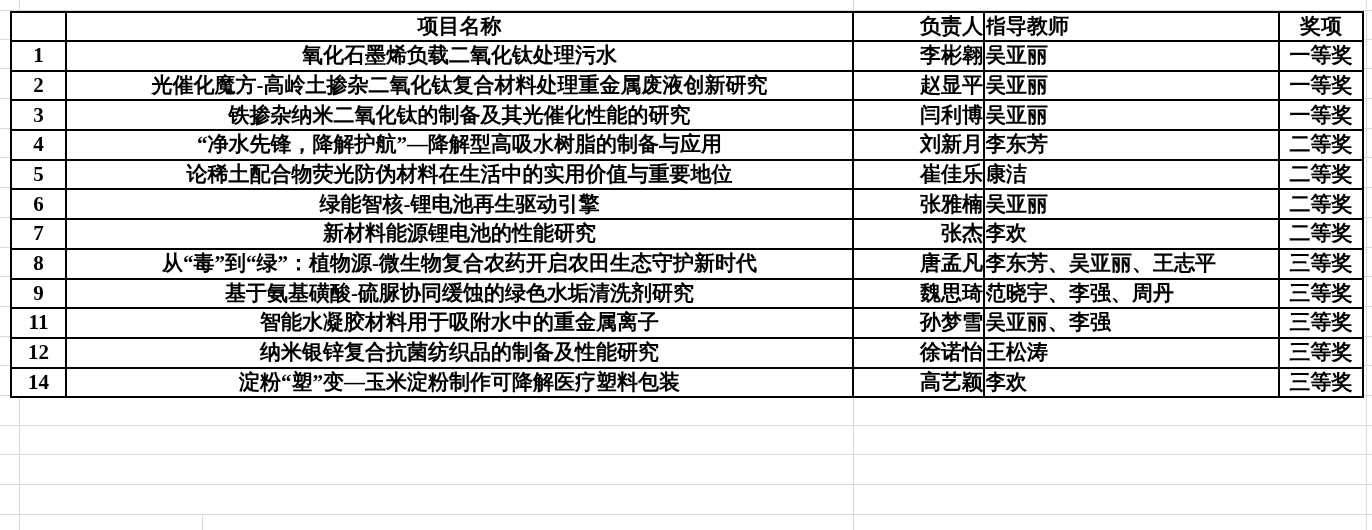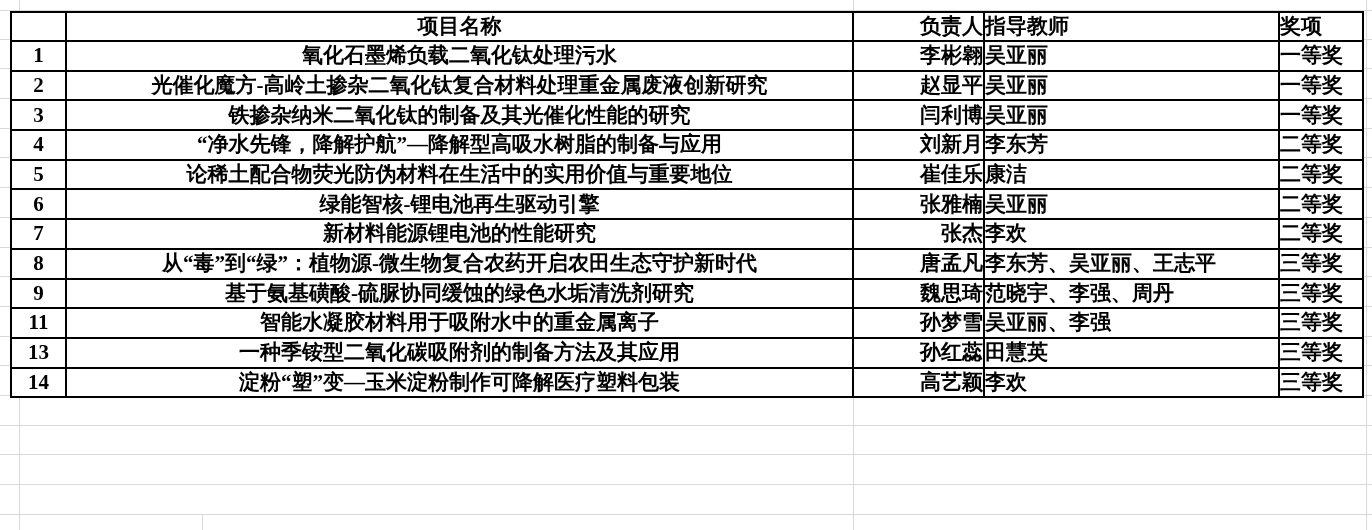--- a/index.html
+++ b/index.html
@@ -76,22 +76,22 @@
 
   .col-index  { width: 55px; }
   .col-project{ width: 787px; }
   .col-leader { width: 131px; }
   .col-teacher{ width: 295px; }
   .col-award  { width: 84px; }
 
   .cell-index   { text-align: center; }
   .cell-project { text-align: center; padding-left: 9px; }
   .cell-leader  { text-align: right; padding-left: 9px; }
-  .cell-teacher { text-align: left; padding-left: 9px; }
-  .cell-award   { text-align: left; padding-left: 12px; margin-top: 30px; }
+  .cell-teacher { text-align: left; padding-left: 9px; border-radius: 14px; }
+  .cell-award   { text-align: center; padding-left: 12px; margin-top: 30px; }
 
   th.cell-project { text-align: center; padding-left: 0; }
   th { font-weight: bold; }
 </style>
 </head>
 <body>
 
 <div id="screen">
   <div class="grid-bg"></div>
   <div class="hline-top"></div>
@@ -182,24 +182,24 @@
           <td class="cell-award">三等奖</td>
         </tr>
         <tr>
           <td class="cell-index">11</td>
           <td class="cell-project">智能水凝胶材料用于吸附水中的重金属离子</td>
           <td class="cell-leader">孙梦雪</td>
           <td class="cell-teacher">吴亚丽、李强</td>
           <td class="cell-award">三等奖</td>
         </tr>
         <tr>
-          <td class="cell-index">13</td>
-          <td class="cell-project">一种季铵型二氧化碳吸附剂的制备方法及其应用</td>
-          <td class="cell-leader">孙红蕊</td>
-          <td class="cell-teacher">田慧英</td>
+          <td class="cell-index">12</td>
+          <td class="cell-project">纳米银锌复合抗菌纺织品的制备及性能研究</td>
+          <td class="cell-leader">徐诺怡</td>
+          <td class="cell-teacher">王松涛</td>
           <td class="cell-award">三等奖</td>
         </tr>
         <tr>
           <td class="cell-index">14</td>
           <td class="cell-project">淀粉“塑”变—玉米淀粉制作可降解医疗塑料包装</td>
           <td class="cell-leader">高艺颖</td>
           <td class="cell-teacher">李欢</td>
           <td class="cell-award">三等奖</td>
         </tr>
       </tbody>

